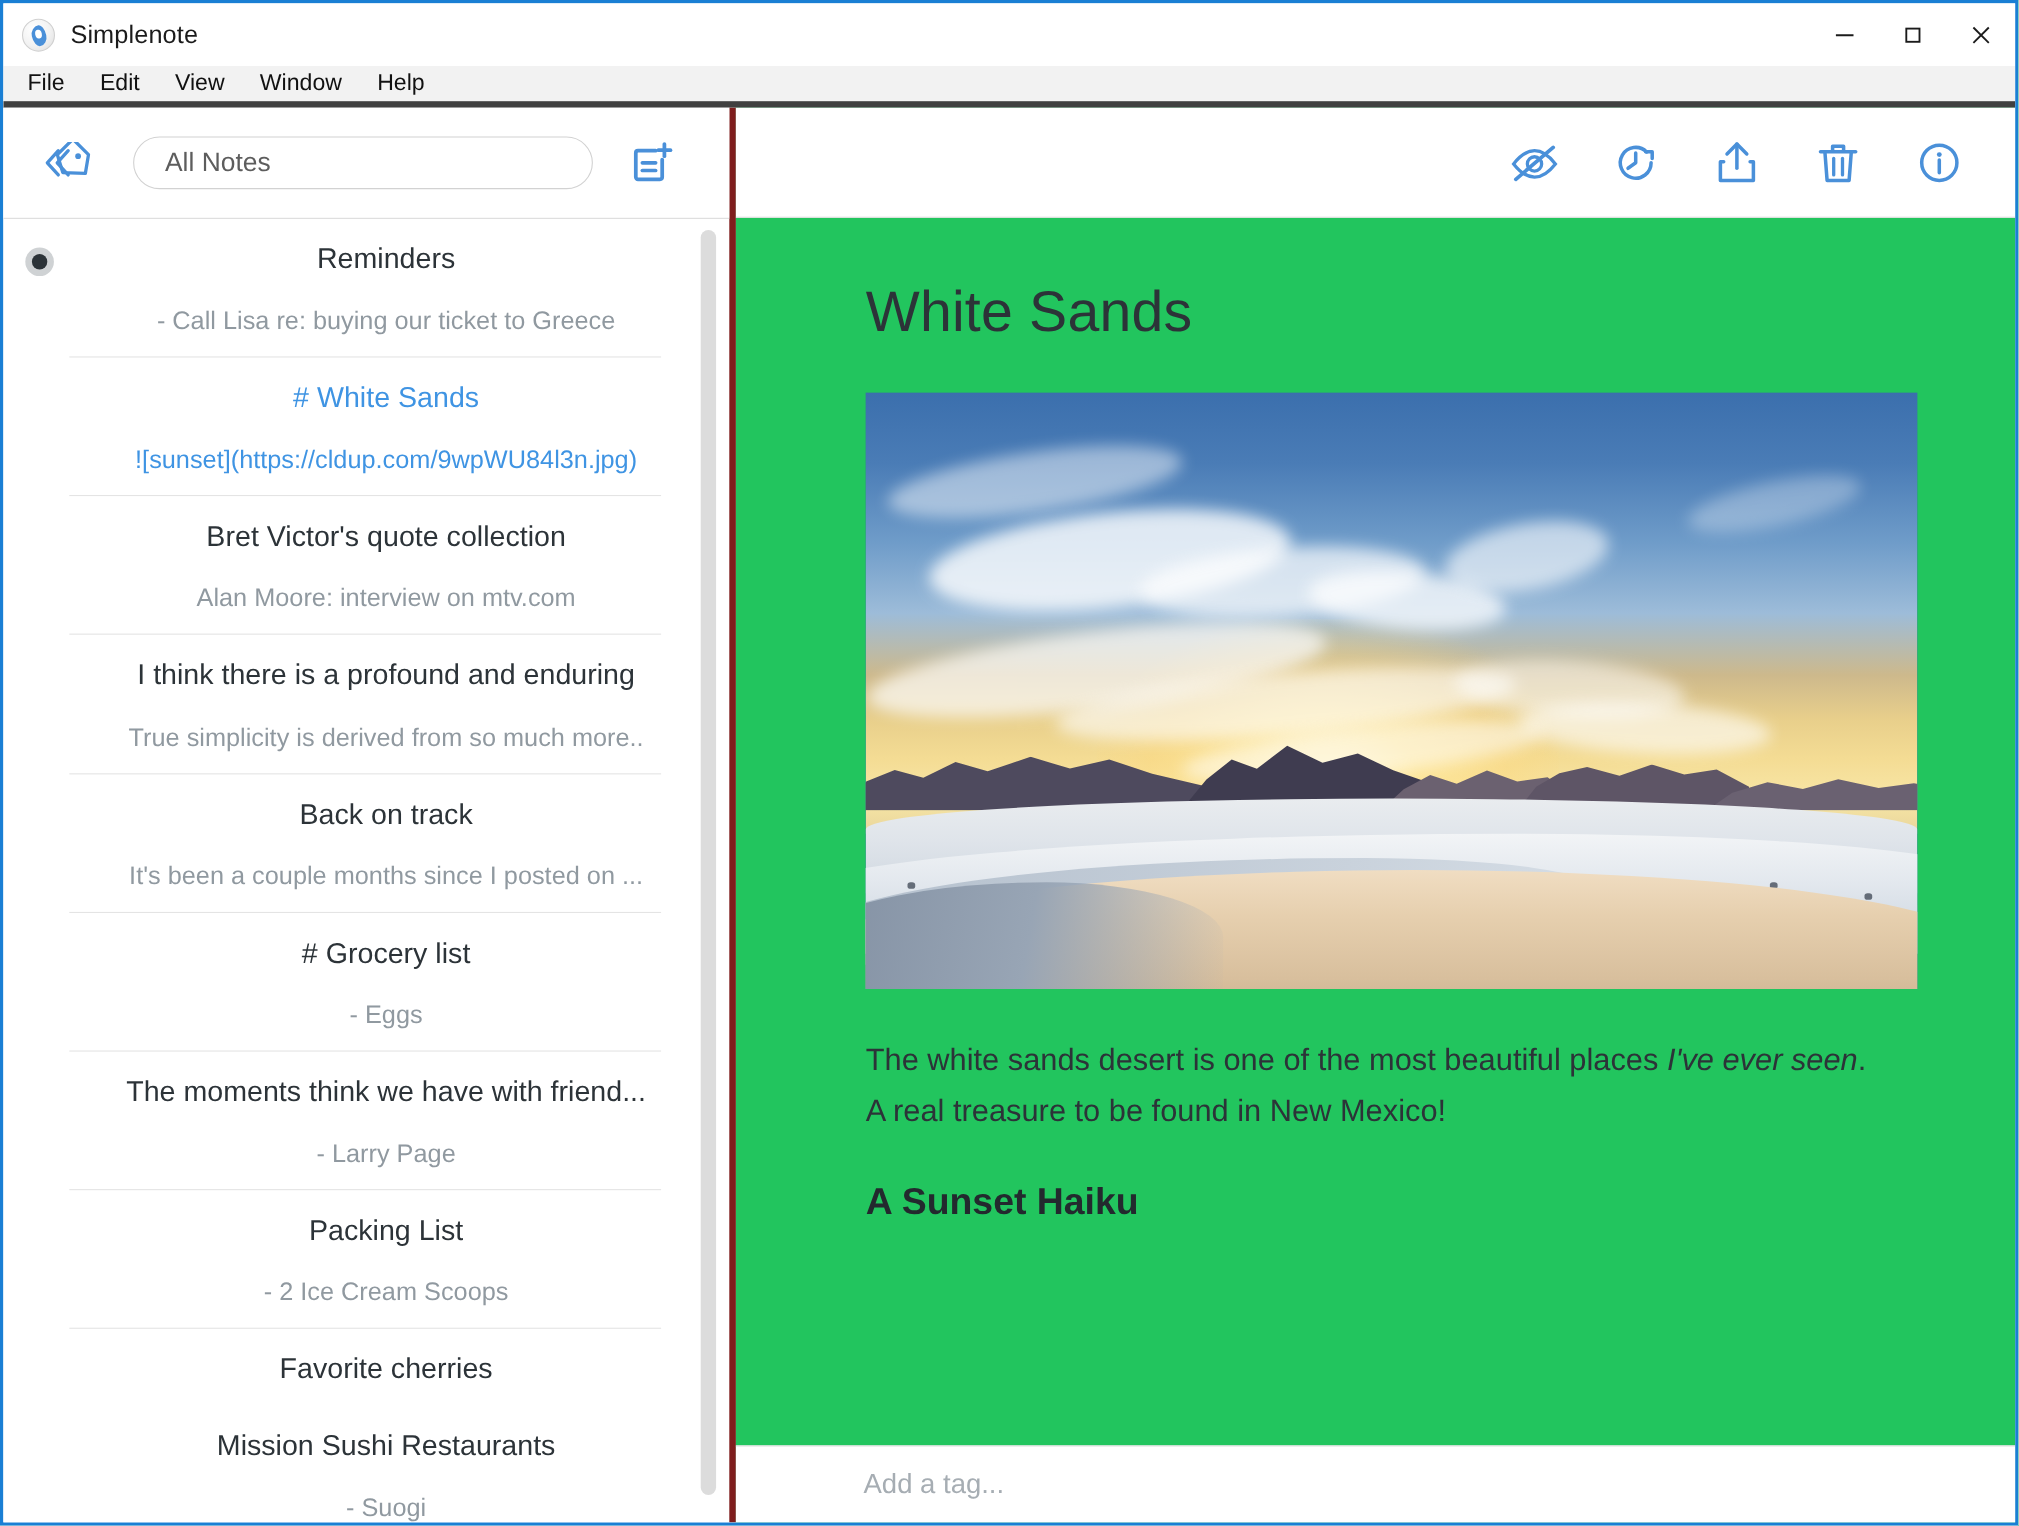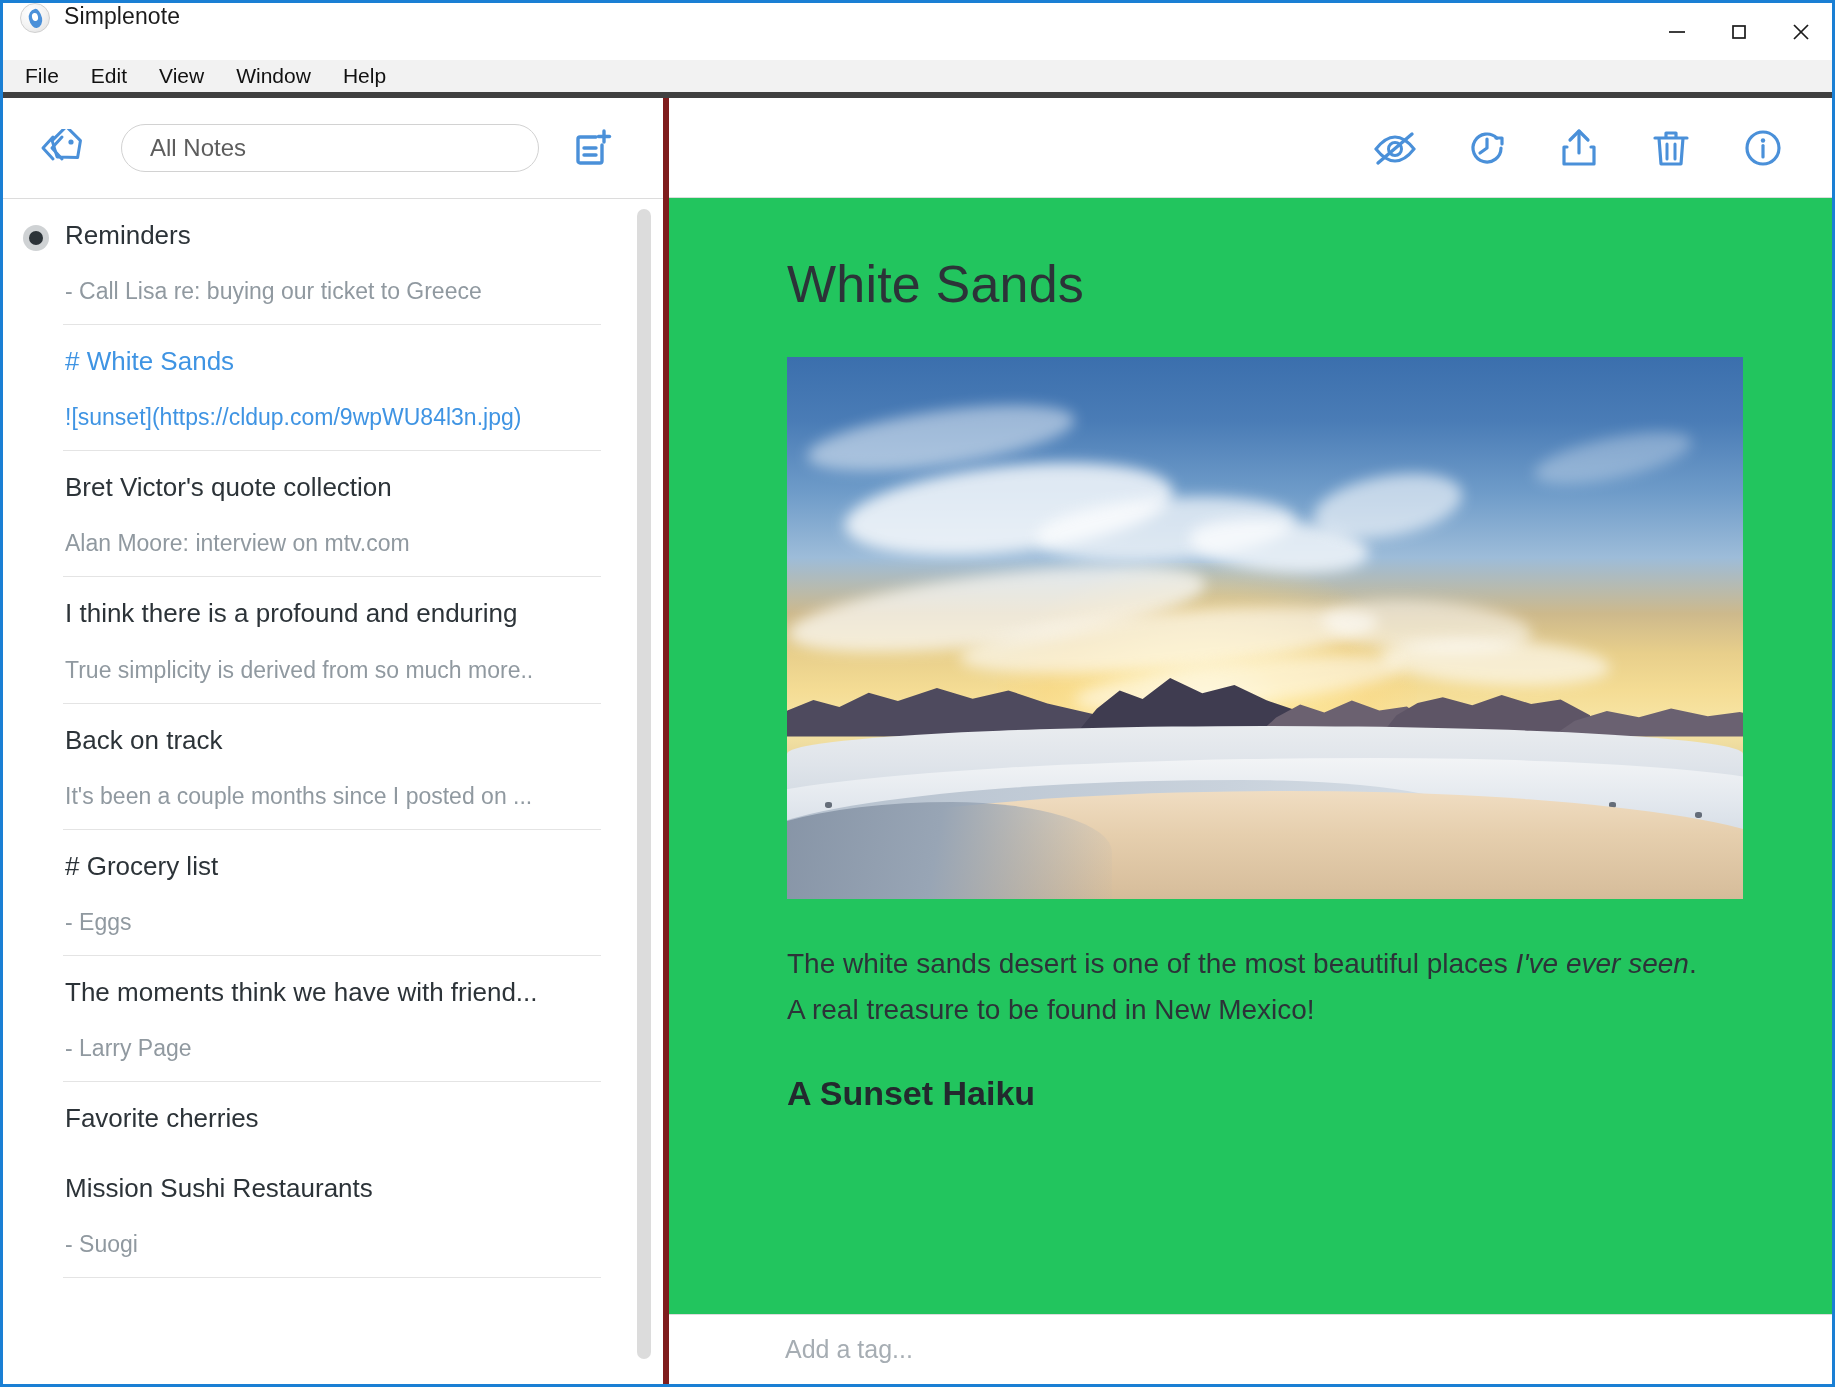--- a/index.html
+++ b/index.html
@@ -14,21 +14,21 @@
     width:1835px; height:1387px;
     border:3px solid #1a7fd4;
     background:#fff;
     display:flex; flex-direction:column;
     overflow:hidden;
   }
   
   .titlebar {
     height:57px; flex:0 0 57px;
     background:#ffffff;
-    display:flex; 
+    display:flex; align-items:center;
     position:relative;
   }
   .app-icon {
     width:30px; height:30px; margin-left:17px; margin-right:14px;
     border-radius:50%;
     background:radial-gradient(circle at 35% 32%, #ffffff 0%, #f2f2f2 55%, #dcdcdc 100%);
     border:1px solid #d0d0d0;
     position:relative; flex:0 0 30px;
   }
   .app-icon::before {
@@ -91,20 +91,21 @@
   }
   .search-field span {
     font-size:24px; color:#5d5d5d;
   }
   .newnote-btn { width:62px; height:52px; display:flex; align-items:center; justify-content:center; margin-right:22px; }
 
   .notelist-wrap {
     flex:1 1 auto; position:relative; min-height:0;
     border-top:1px solid #dcdcdc;
     overflow:hidden;
+    text-align:center;
   }
   .notelist {
     position:absolute; inset:0;
     padding:0 0 0 0;
     overflow:hidden;
   }
   .note-item {
     position:relative;
     padding:20px 26px 18px 62px;
     cursor:default;
@@ -341,20 +342,25 @@
             <div class="note-preview">- Eggs</div>
             <div class="divider"></div>
           </div>
 
           <div class="note-item">
             <div class="note-title">The moments think we have with friend...</div>
             <div class="note-preview">- Larry Page</div>
             <div class="divider"></div>
           </div>
 
+          <div class="note-item">
+            <div class="note-title">Packing List</div>
+            <div class="note-preview">- 2 Ice Cream Scoops</div>
+            <div class="divider"></div>
+          </div>
 
           <div class="note-item">
             <div class="note-title">Favorite cherries</div>
           </div>
 
           <div class="note-item">
             <div class="note-title">Mission Sushi Restaurants</div>
             <div class="note-preview">- Suogi</div>
             <div class="divider"></div>
           </div>

